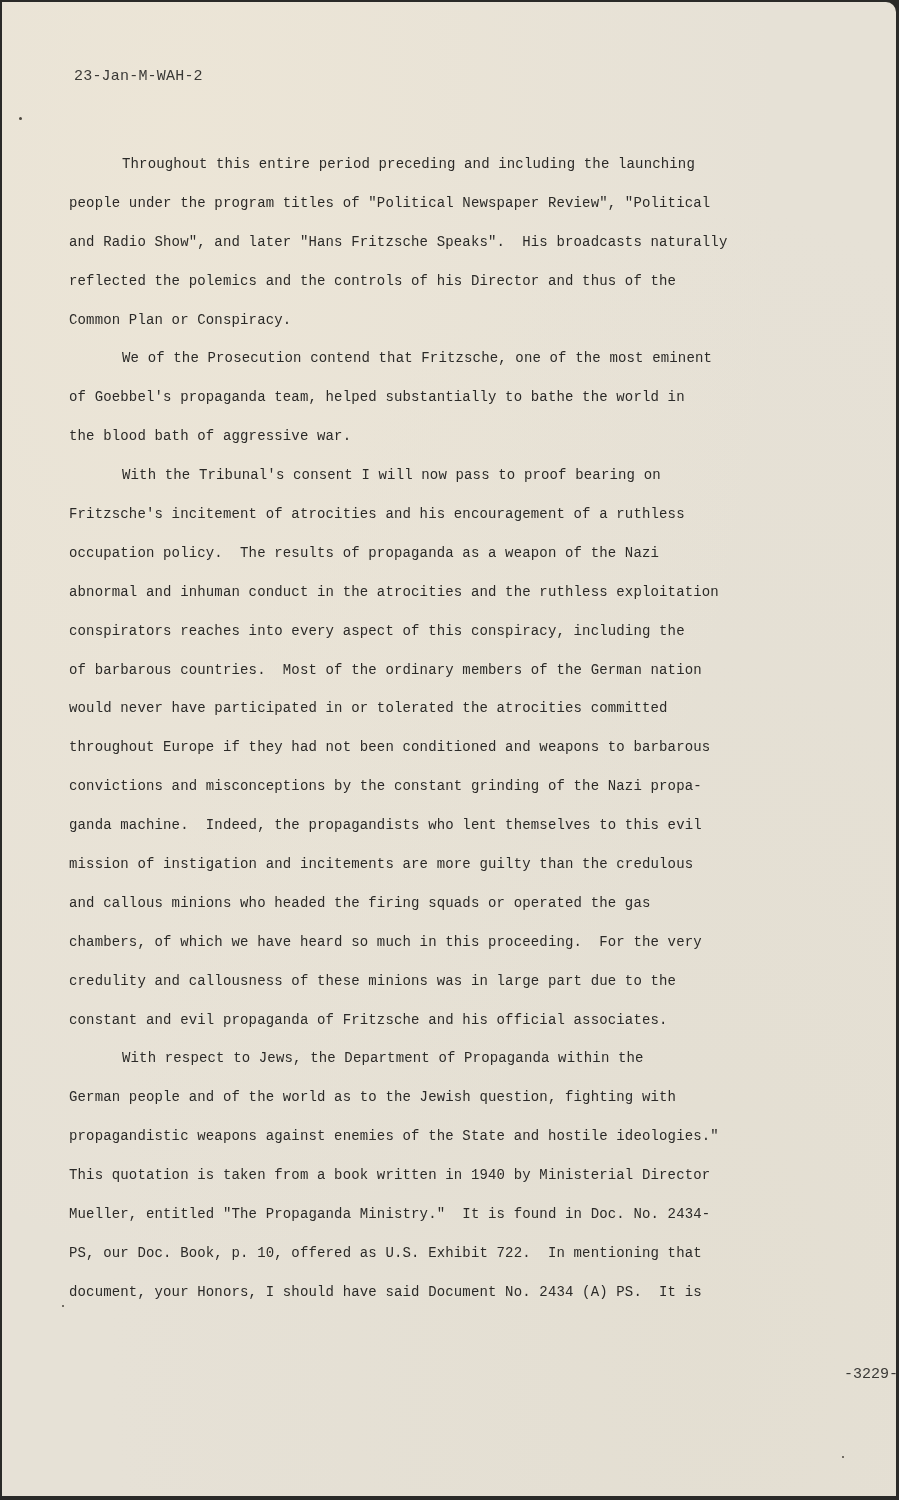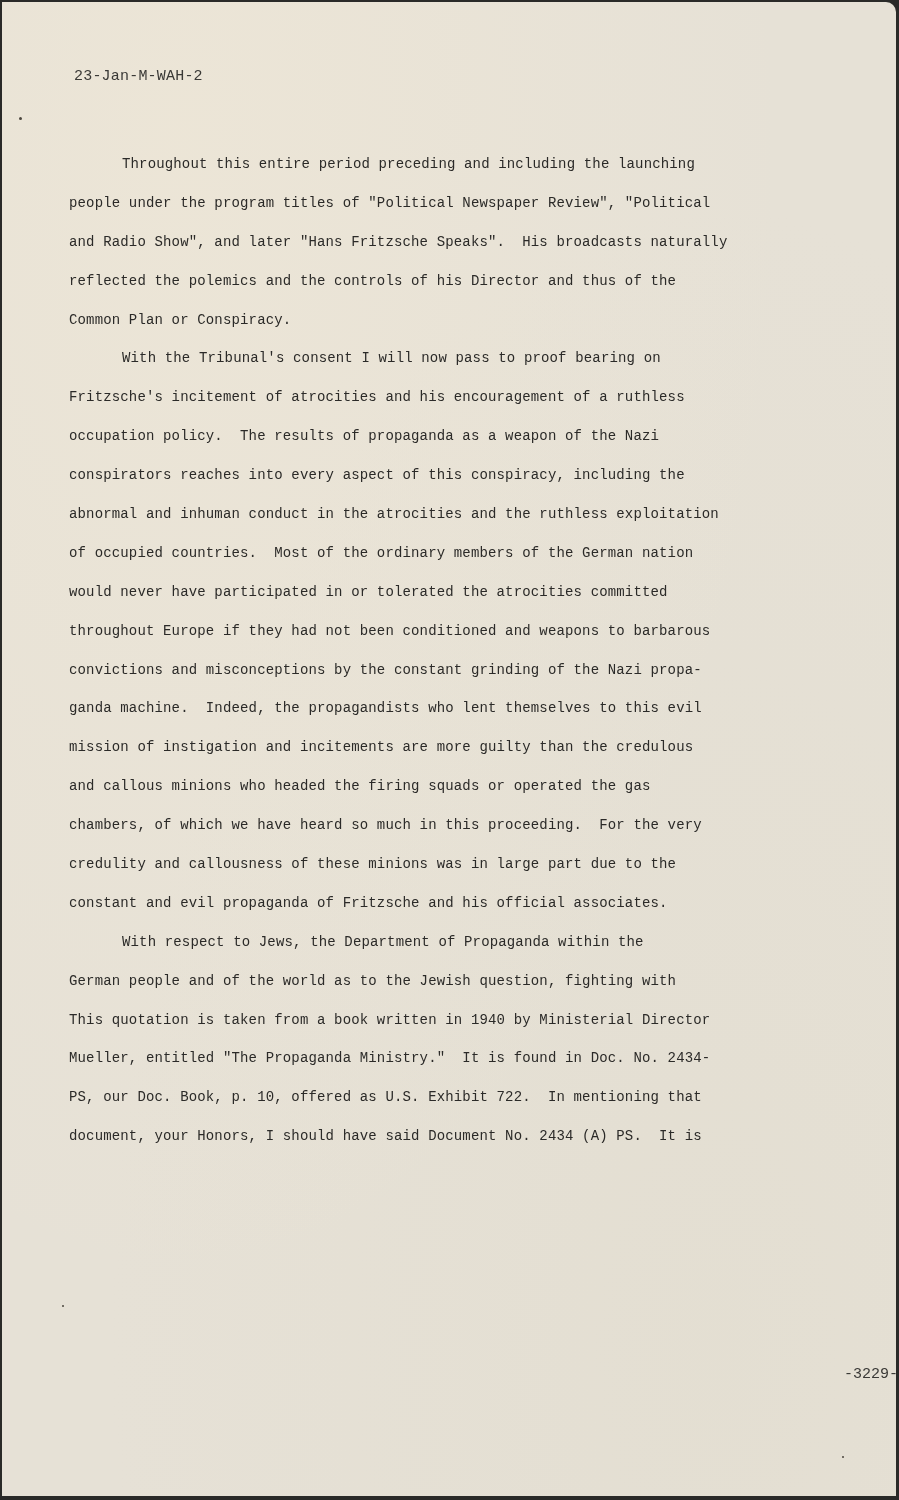--- a/index.html
+++ b/index.html
@@ -79,42 +79,48 @@
   <div class="body-text">
 
     <div>
       <span class="line indent">Throughout this entire period preceding and including the launching</span>
       <span class="line">people under the program titles of "Political Newspaper Review", "Political</span>
       <span class="line">and Radio Show", and later "Hans Fritzsche Speaks".  His broadcasts naturally</span>
       <span class="line">reflected the polemics and the controls of his Director and thus of the</span>
       <span class="line">Common Plan or Conspiracy.</span>
     </div>
 
+    <div>
+      <span class="line indent">We of the Prosecution contend that Fritzsche, one of the most eminent</span>
+      <span class="line">of Goebbel's propaganda team, helped substantially to bathe the world in</span>
+      <span class="line">the blood bath of aggressive war.</span>
+    </div>
 
     <div>
       <span class="line indent">With the Tribunal's consent I will now pass to proof bearing on</span>
       <span class="line">Fritzsche's incitement of atrocities and his encouragement of a ruthless</span>
       <span class="line">occupation policy.  The results of propaganda as a weapon of the Nazi</span>
+      <span class="line">abnormal and inhuman conduct in the atrocities and the ruthless exploitation</span>
       <span class="line">conspirators reaches into every aspect of this conspiracy, including the</span>
-      <span class="line">abnormal and inhuman conduct in the atrocities and the ruthless exploitation</span>
-      <span class="line">of occupied countries.  Most of the ordinary members of the German nation</span>
+      <span class="line">of barbarous countries.  Most of the ordinary members of the German nation</span>
       <span class="line">would never have participated in or tolerated the atrocities committed</span>
       <span class="line">throughout Europe if they had not been conditioned and weapons to barbarous</span>
       <span class="line">convictions and misconceptions by the constant grinding of the Nazi propa-</span>
       <span class="line">ganda machine.  Indeed, the propagandists who lent themselves to this evil</span>
       <span class="line">mission of instigation and incitements are more guilty than the credulous</span>
       <span class="line">and callous minions who headed the firing squads or operated the gas</span>
       <span class="line">chambers, of which we have heard so much in this proceeding.  For the very</span>
       <span class="line">credulity and callousness of these minions was in large part due to the</span>
       <span class="line">constant and evil propaganda of Fritzsche and his official associates.</span>
     </div>
 
     <div>
       <span class="line indent">With respect to Jews, the Department of Propaganda within the</span>
       <span class="line">German people and of the world as to the Jewish question, fighting with</span>
+      <span class="line">propagandistic weapons against enemies of the State and hostile ideologies."</span>
       <span class="line">This quotation is taken from a book written in 1940 by Ministerial Director</span>
       <span class="line">Mueller, entitled "The Propaganda Ministry."  It is found in Doc. No. 2434-</span>
       <span class="line">PS, our Doc. Book, p. 10, offered as U.S. Exhibit 722.  In mentioning that</span>
       <span class="line">document, your Honors, I should have said Document No. 2434 (A) PS.  It is</span>
     </div>
   </div>
 
   <div class="page-number">-3229-</div>
 
   <span class="speck" style="left:17px; top:115px;"></span>

